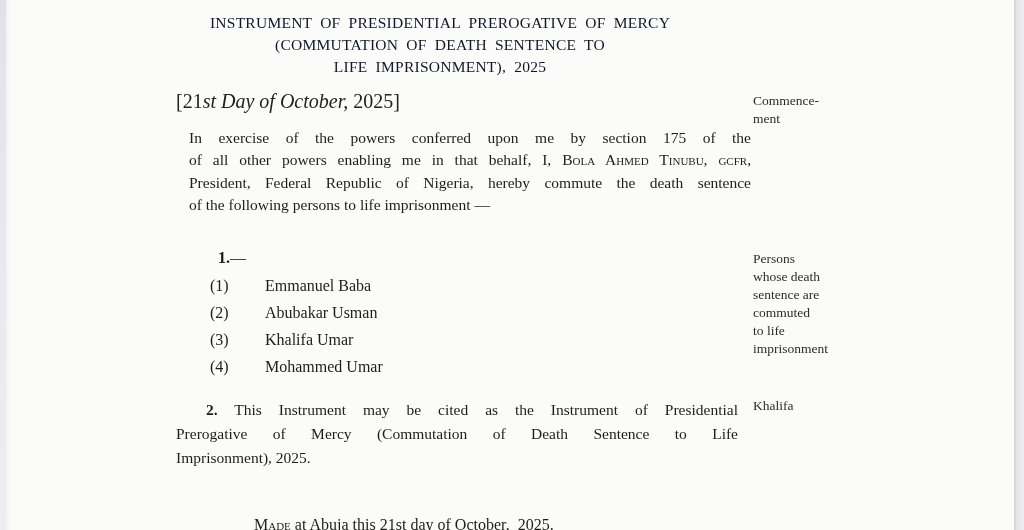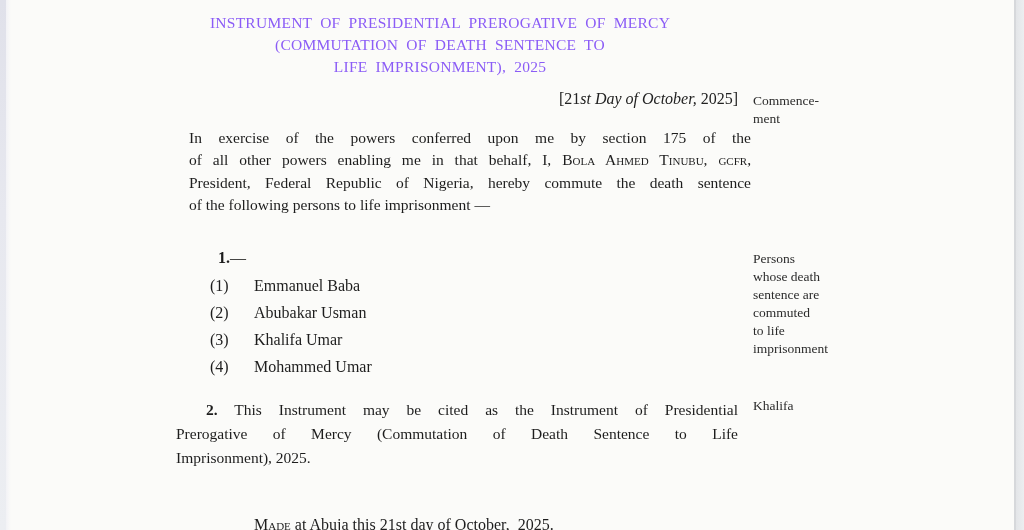--- a/index.html
+++ b/index.html
@@ -28,25 +28,25 @@
   .right-edge-strip {
     position: absolute; left: 1016px; top: 0; width: 8px; height: 530px;
     background: linear-gradient(90deg, #e3e5e8, #eceef0);
   }
 
   .title-block {
     position: absolute; left: 150px; top: 12px; width: 580px;
     text-align: center;
     font-size: 15.5px; line-height: 22px;
     letter-spacing: 0.25px; word-spacing: 4px;
-    color: #8b5cf6;
+    color: #0f172a;
   }
   .date-row {
     position: absolute; left: 176px; top: 90px; width: 562px;
-    text-align: right; font-size: 16px; color: #222;
+    font-size: 20px; color: #222;
   }
   .italic { font-style: italic; }
   .smallcaps { font-variant: small-caps; }
   .bold { font-weight: bold; }
 
   .margin-note {
     position: absolute; left: 753px; width: 92px;
     font-size: 13.5px; line-height: 18px; color: #2b2b2b;
     white-space: pre-line;
   }
@@ -64,21 +64,21 @@
   .sec1-header {
     position: absolute; left: 218px; top: 249px;
     font-size: 16px; color: #1d1d1d;
   }
   .person-list {
     position: absolute; left: 210px; top: 277px;
     font-size: 16px; color: #1d1d1d;
   }
   .person-row { display: flex; height: 27px; align-items: baseline; }
   .person-num { width: 32px; flex: 0 0 32px; }
-  .person-name { margin-left: 12px; }
+  .person-name { margin-left: 23px; }
 
   .sec2 {
     position: absolute; left: 176px; top: 398px; width: 562px;
     font-size: 15.5px; line-height: 24px; color: #1d1d1d;
   }
   .sec2-line1 { text-indent: 30px; }
 
   .made-line {
     position: absolute; left: 238px; top: 498px;
     font-size: 16px; color: #1d1d1d;

